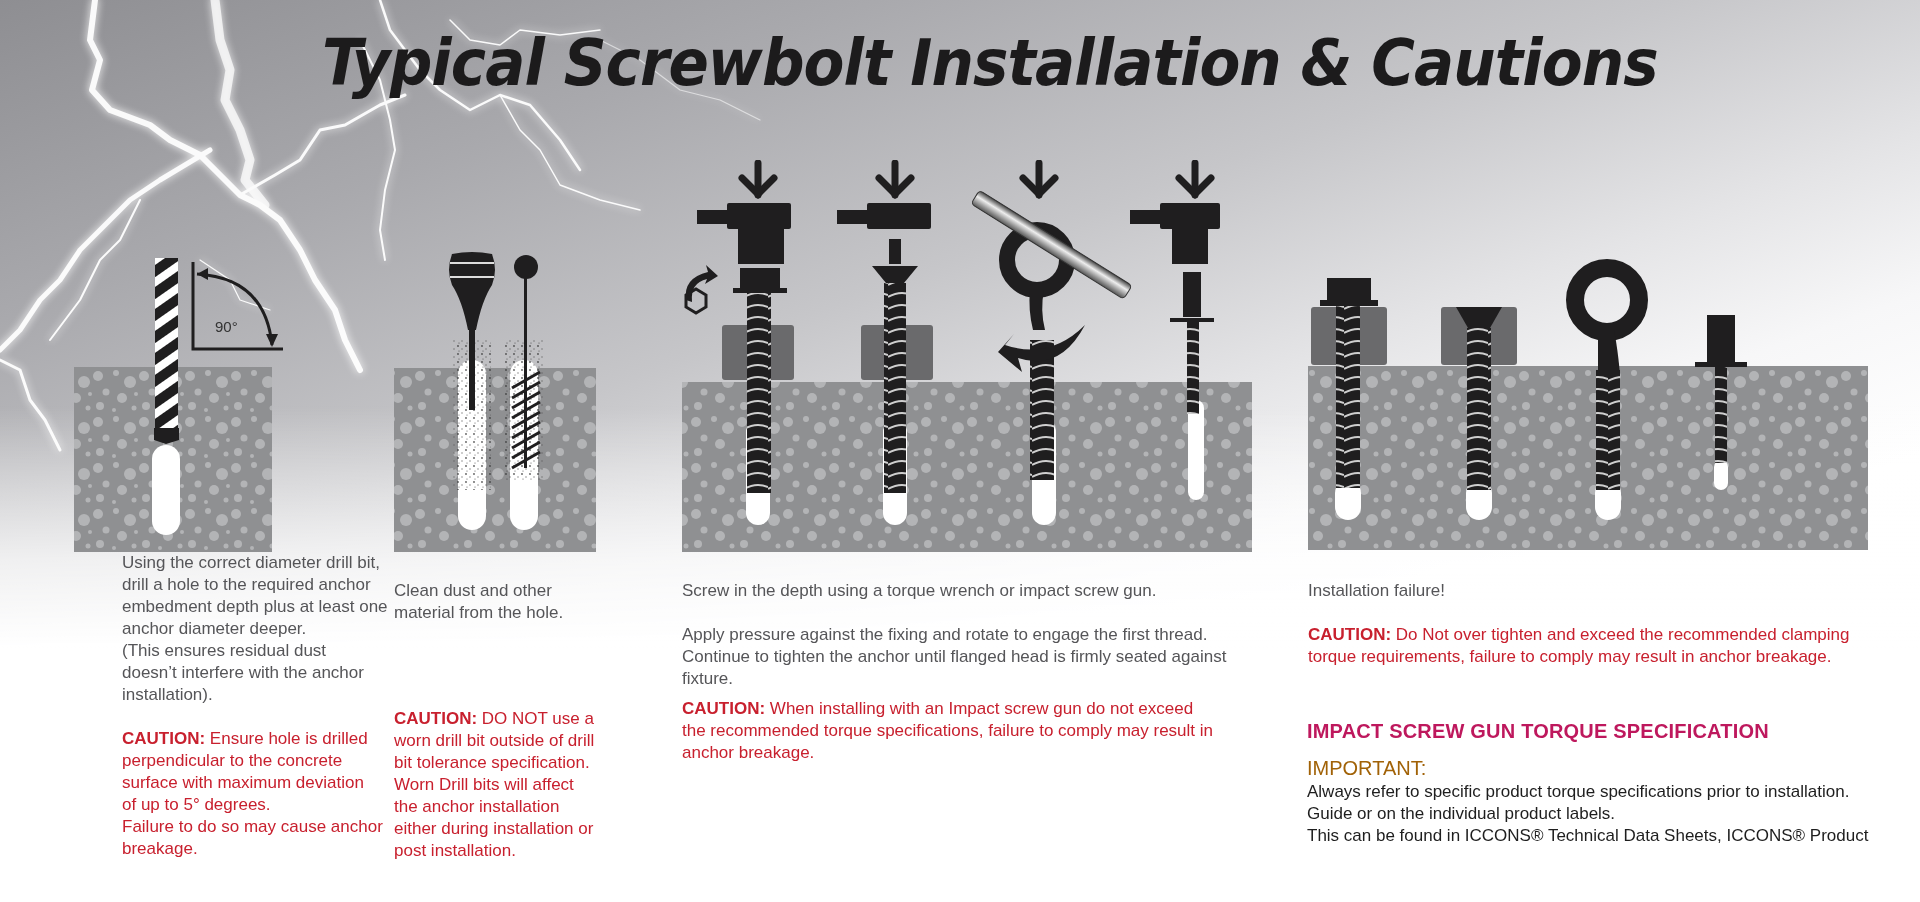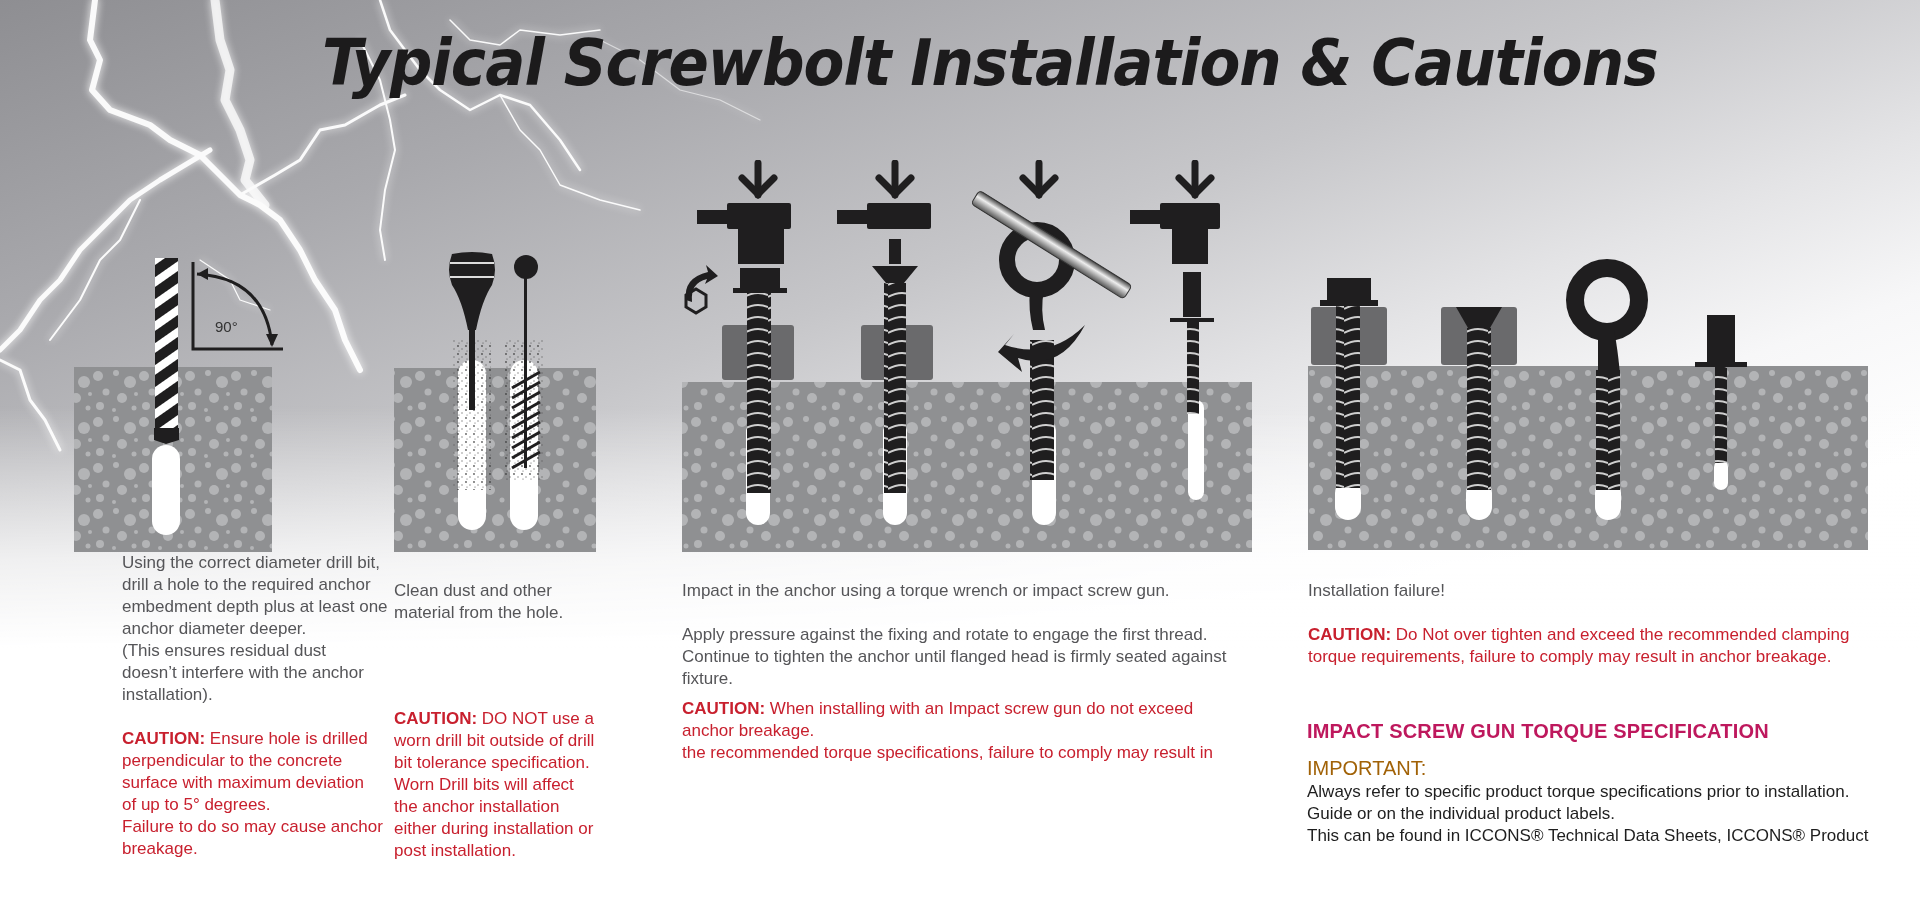--- a/index.html
+++ b/index.html
@@ -299,30 +299,30 @@
     <p>worn drill bit outside of drill</p>
     <p>bit tolerance specification.</p>
     <p>Worn Drill bits will affect</p>
     <p>the anchor installation</p>
     <p>either during installation or</p>
     <p>post installation.</p>
   </div>
 </div>
 
 <div class="text-block" style="left:682px;top:580px;width:580px;">
-  <p>Impact in the anchor using a torque wrench or impact screw gun.</p>
+  <p>Screw in the depth using a torque wrench or impact screw gun.</p>
   <div style="margin-top:22px;">
     <p>Apply pressure against the fixing and rotate to engage the first thread.</p>
     <p>Continue to tighten the anchor until flanged head is firmly seated against</p>
     <p>fixture.</p>
   </div>
   <div class="caution" style="margin-top:8px;">
     <p><b>CAUTION:</b><span> When installing with an Impact screw gun do not exceed</span></p>
+    <p>the recommended torque specifications, failure to comply may result in</p>
     <p>anchor breakage.</p>
-    <p>the recommended torque specifications, failure to comply may result in</p>
   </div>
 </div>
 
 <div class="text-block" style="left:1308px;top:580px;width:580px;">
   <p>Installation failure!</p>
   <div class="caution" style="margin-top:22px;">
     <p><b>CAUTION:</b><span> Do Not over tighten and exceed the recommended clamping</span></p>
     <p>torque requirements, failure to comply may result in anchor breakage.</p>
   </div>
 </div>

